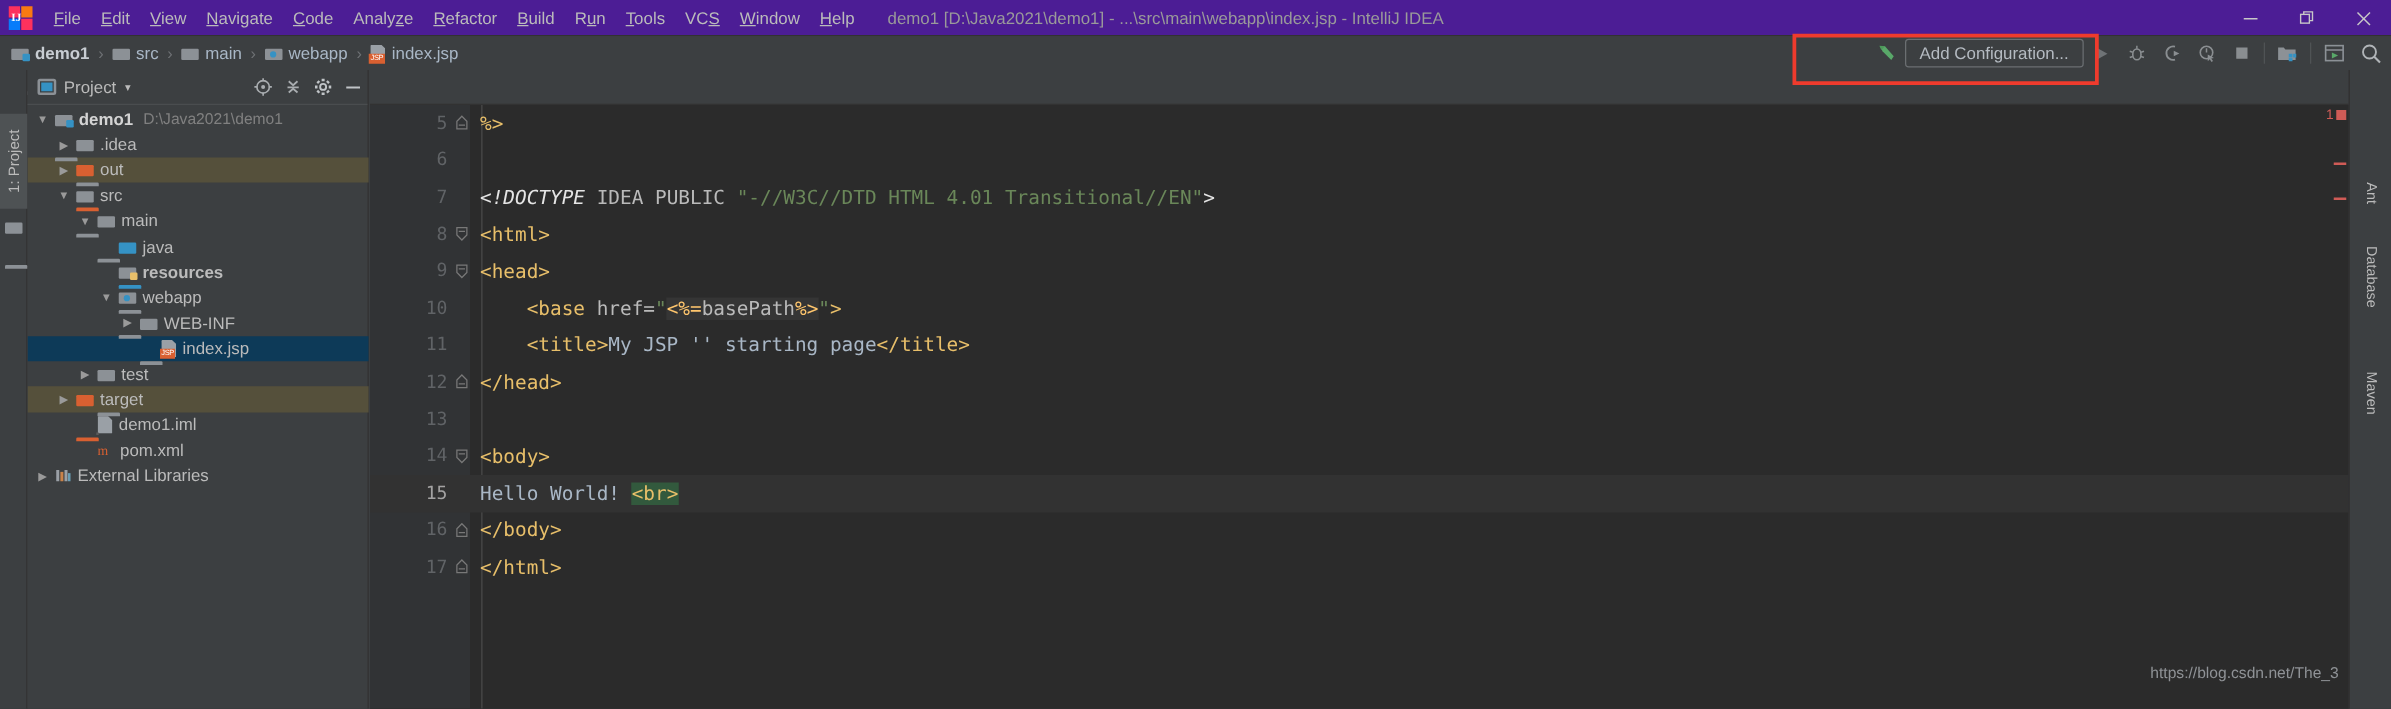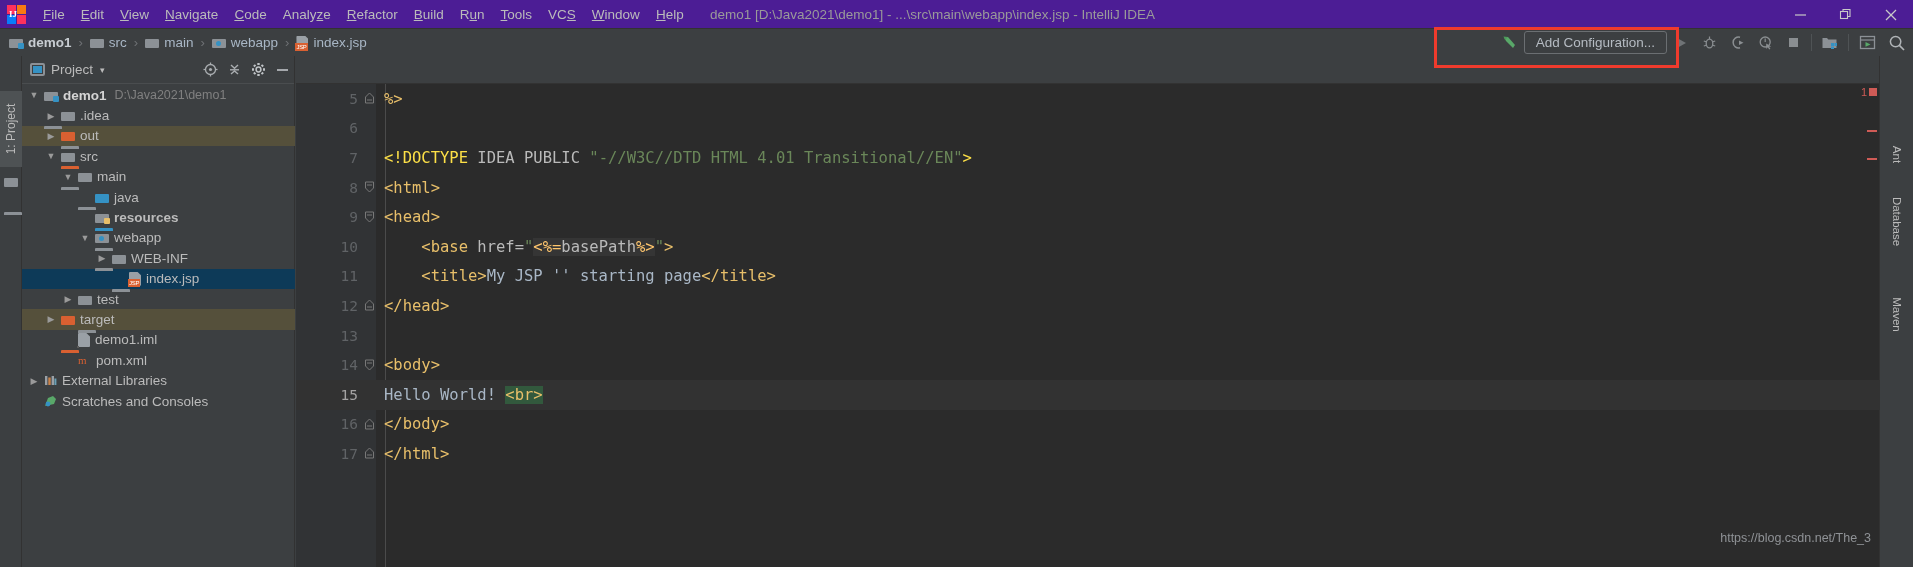--- a/index.html
+++ b/index.html
@@ -173,21 +173,21 @@
   }
   .cline.curline .lnum { color: #a4a3a3; }
   .cline .fold { width: 22px; flex:0 0 auto; display:flex; align-items:center; justify-content:center; }
   .cline .ctext { white-space: pre; margin-left: 4px; }
   .cline.highlight { background: #323232; }
   .vguide { position:absolute; left:89px; top:0; bottom:0; width:1px; background:#4b4b4b; }
 
   .tk-tag { color: #e8bf6a; }
   .tk-attr { color: #bababa; }
   .tk-str { color: #6a8759; }
-  .tk-doctype { color: #fde047; }
+  .tk-doctype { color: #e5e5e5; font-style: italic; }
   .tk-txt { color: #a9b7c6; }
   .tk-scriptlet-bg { background: #353535; }
   .tk-brbg { background: #32593d; }
   .tk-pct { color: #ffc66d; }
 
   .bulb {
     position: absolute; width: 11px; height: 13px;
   }
   .bulb .glass { width:11px; height:9px; background:#f2a73b; border-radius:50% 50% 40% 40%; }
   .bulb .base { width:7px; height:4px; background:#cfd2d4; margin:0 auto; border-radius:0 0 2px 2px; }
@@ -553,28 +553,20 @@
         <div class="trow" style="padding-left: 6px;">
           <span class="arrow">▶</span>
           <span class="ic" style="width: 13px; height: 13px; margin-left: 4px;"><svg width="13" height="13" viewBox="0 0 13 13">
               <rect x="1" y="2" width="2.4" height="9" fill="#9aa0a6"></rect>
               <rect x="4.3" y="3.5" width="2.4" height="7.5" fill="#c9834a"></rect>
               <rect x="7.6" y="2" width="2.4" height="9" fill="#9aa0a6"></rect>
               <rect x="10.4" y="4.5" width="2" height="6.5" fill="#6a9fb5"></rect>
             </svg></span>
           <span class="t-lbl">External Libraries</span>
         </div>
-        <div class="trow" style="padding-left: 6px;">
-          <span class="arrow"></span>
-          <span class="ic" style="width: 13px; height: 13px; margin-left: 4px;"><svg width="13" height="13" viewBox="0 0 13 13">
-              <path d="M1 11 L4 3 L9 1 L12 4 L10 9 Z" fill="#59a869"></path>
-              <circle cx="4" cy="9" r="2.4" fill="#3592c4"></circle>
-            </svg></span>
-          <span class="t-lbl">Scratches and Consoles</span>
-        </div>
       </div>
   </div>
 
   <div class="editor-wrap">
     <div class="tabs" id="edtabs">
         <div class="tab">
           <span class="ic jspfile xmlfile">
             <span class="pg"></span>
             <span class="lb">X</span>
           </span>

